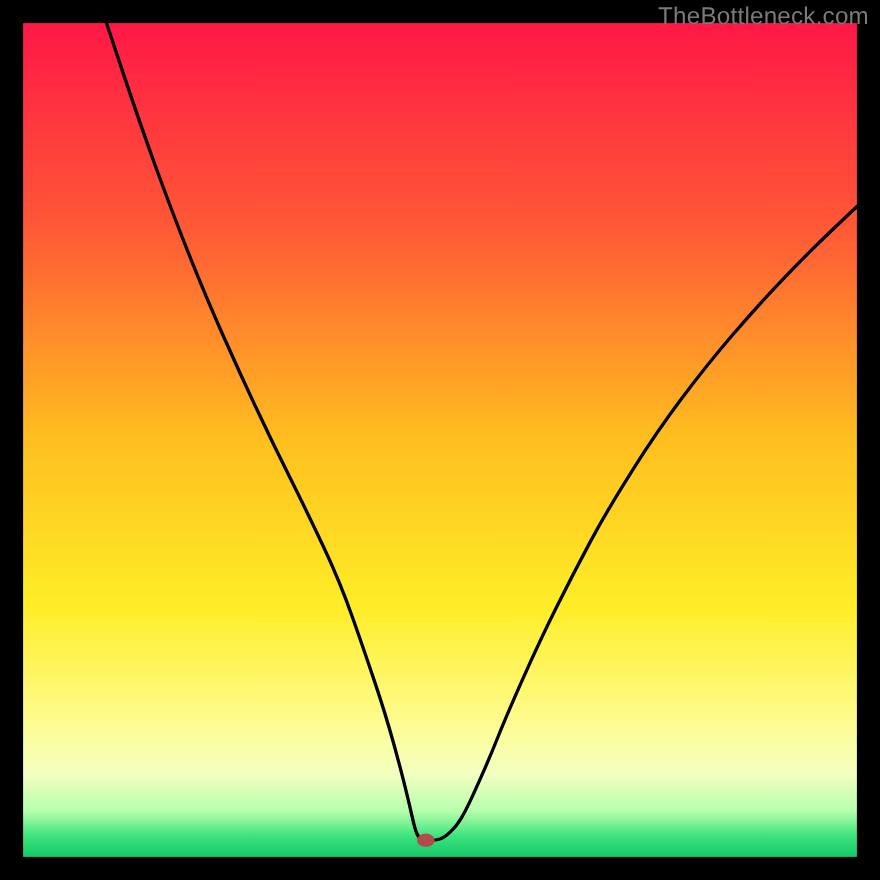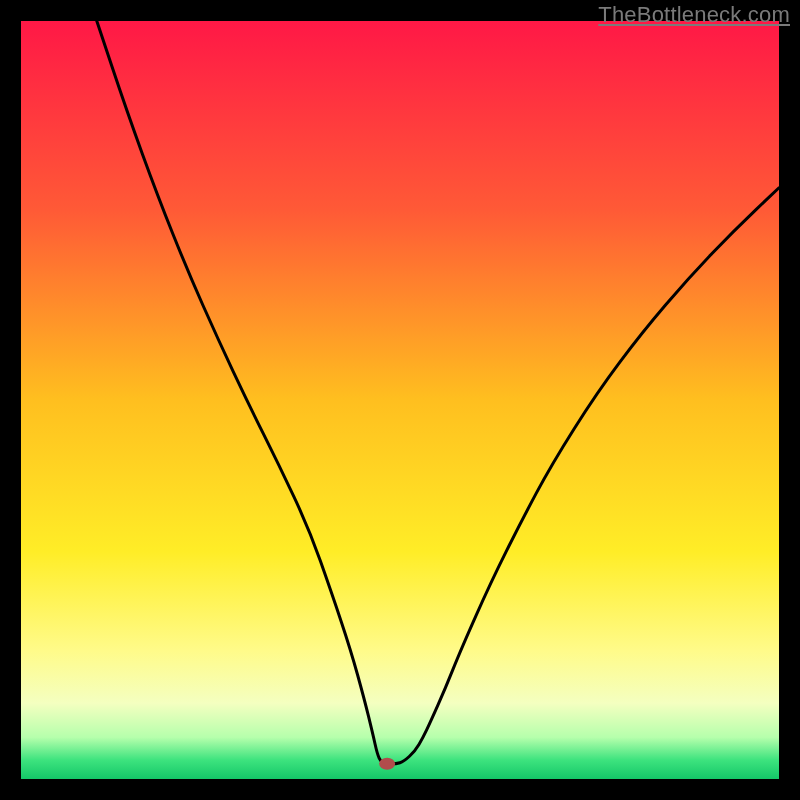--- a/index.html
+++ b/index.html
@@ -19,21 +19,20 @@
   }
   .watermark {
     position: absolute;
     top: 2px;
     right: 10px;
     color: #7a7a7a;
     font-size: 22px;
     font-weight: 500;
     letter-spacing: 0.2px;
     z-index: 20;
-    text-decoration: underline;
   }
   .plot {
     position: absolute;
     left: 21px;
     top: 21px;
     width: 758px;
     height: 758px;
     z-index: 5;
   }
   svg { display: block; }

